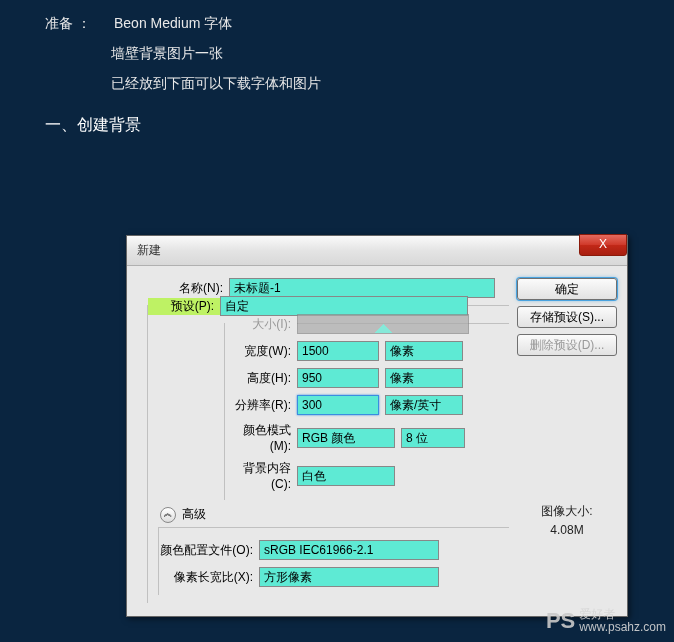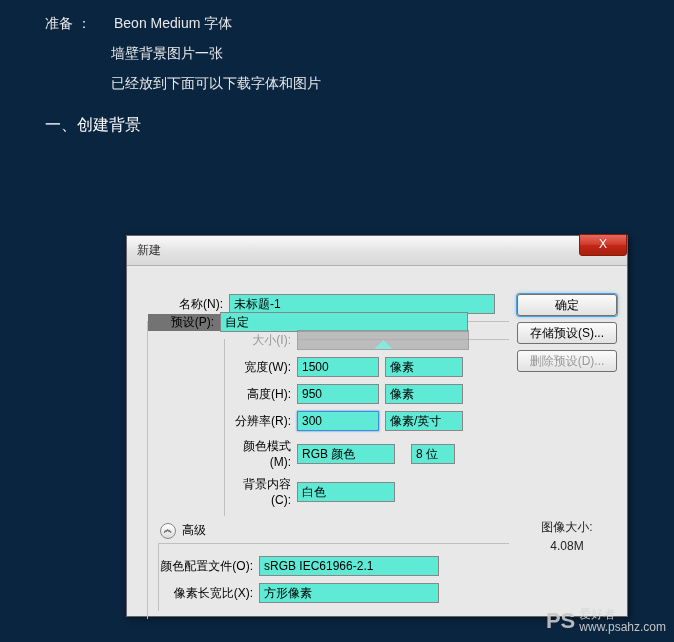--- a/index.html
+++ b/index.html
@@ -50,21 +50,21 @@
     color: #fff;
     text-align: center;
     line-height: 18px;
     font-size: 12px;
     border-radius: 0 0 3px 3px;
     border: 1px solid #8a1a0a;
     cursor: pointer;
   }
   .dlg-body {
     display: flex;
-    padding: 28px 10px 10px 10px;
+    padding: 12px 10px 10px 10px;
     gap: 8px;
   }
   .left-col { flex: 1; }
   .right-col { width: 100px; display: flex; flex-direction: column; gap: 6px; }
 
   .row { display: flex; align-items: center; margin-bottom: 7px; }
   .lbl { width: 92px; text-align: right; padding-right: 6px; color: #000; font-size: 12px; }
   .lbl.disabled { color: #999; }
   .inp, .sel { height: 20px; border: 1px solid #888; background: #5eead4; padding: 0 4px; font-size: 12px; font-family: inherit; }
 
@@ -82,21 +82,21 @@
     padding: 8px 0 8px 0;
     position: relative;
   }
   .inner-group {
     border-top: 1px solid #c0c0c0;
     border-left: 1px solid #c0c0c0;
     margin: 4px 0 6px 76px;
     padding: 8px 0 2px 0;
   }
   .color-sel { width: 98px; }
-  .bits-sel { width: 44px; margin-left: 16px; }
+  .bits-sel { width: 64px; margin-left: 6px; }
   .bg-sel { width: 98px; }
 
   .adv-header {
     display: flex;
     align-items: center;
     margin: 4px 0 4px 12px;
     gap: 6px;
   }
   .adv-toggle {
     width: 16px; height: 16px; border: 1px solid #888; border-radius: 8px;
@@ -172,21 +172,21 @@
 
   <div class="dlg-body">
     <div class="left-col">
       <div class="row">
         <span class="lbl">名称(N):</span>
         <input class="inp name-input" value="未标题-1" style="">
       </div>
 
       <div class="group-border">
         <div class="row" style="margin-top:-18px;">
-          <span class="lbl" style="background:#737373; width:72px;">预设(P):</span>
+          <span class="lbl" style="background:#bef264; width:72px;">预设(P):</span>
           <select class="sel preset-sel">
             <option>自定</option>
           </select>
         </div>
 
         <div class="inner-group">
           <div class="row" style="margin-top:-18px;">
             <span class="lbl disabled" style="background:#e8e8e8; width:72px;">大小(I):</span>
             <select class="sel size-sel disabled-sel" disabled=""><option></option></select>
           </div>

